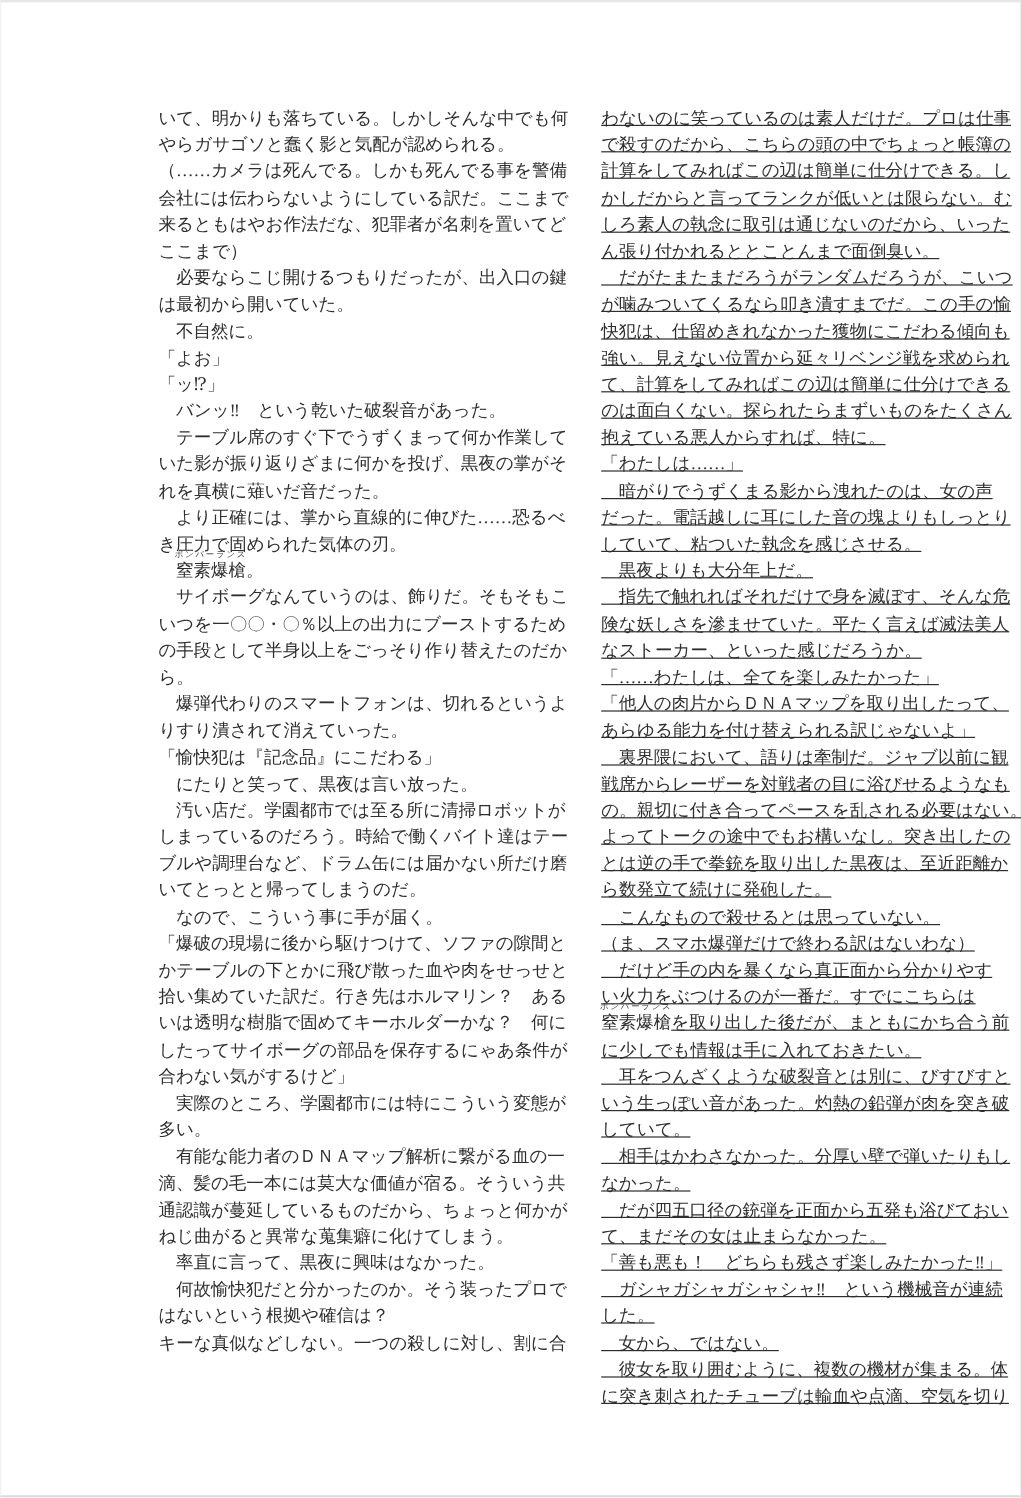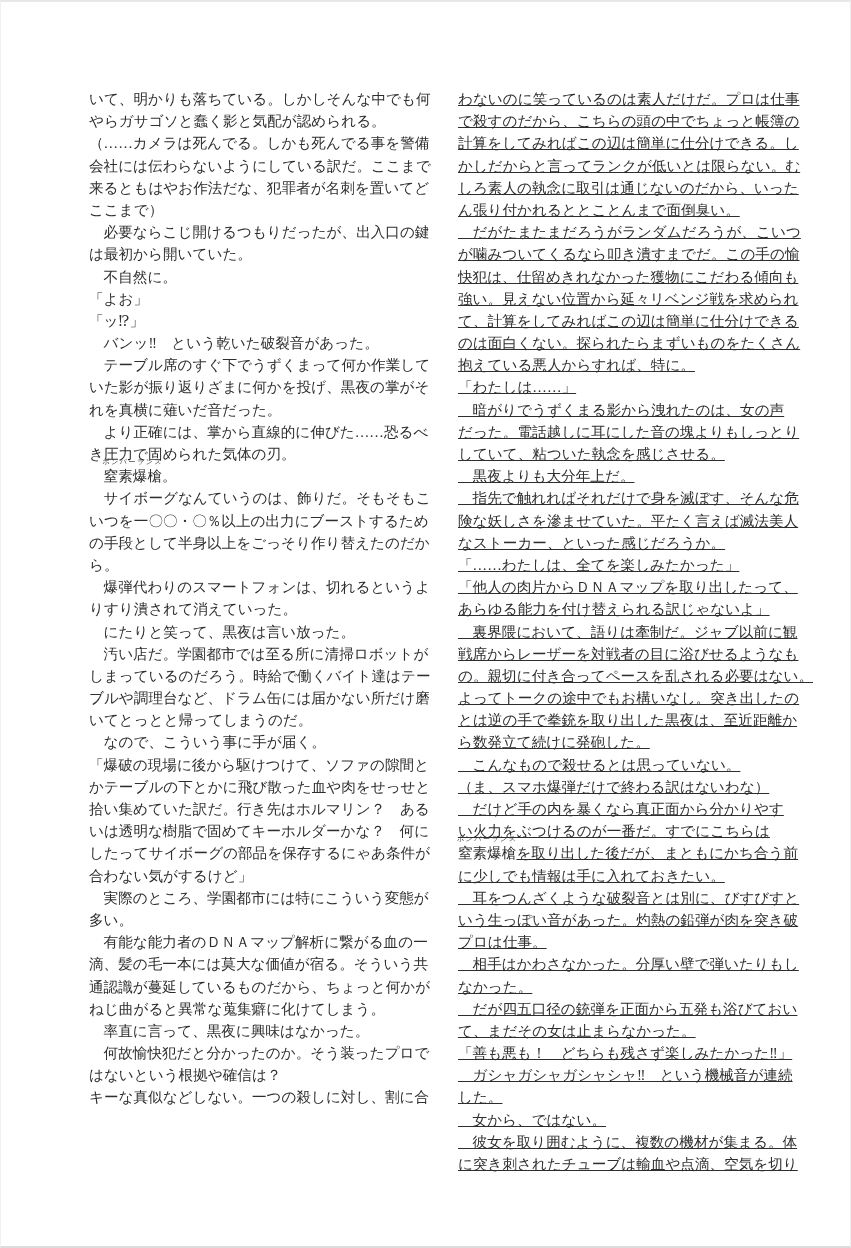--- a/index.html
+++ b/index.html
@@ -23,20 +23,21 @@
     border-left: 1px solid #f1f1f1;
     border-right: 1px solid #ededed;
     box-sizing: border-box;
   }
   .column {
     position: absolute;
     top: 86px;
     width: 342px;
     color: #2e2e2e;
     font-size: 14.6px;
+    margin-left: 43px;
   }
   .column.col-left  { left: 88px; }
   .column.col-right { left: 457px; text-decoration: underline; }
   .line {
     height: 22.2px;
     line-height: 22.2px;
     white-space: nowrap;
     letter-spacing: 0;
   }
   .rb {
@@ -87,20 +88,21 @@
       <div class="line">れを真横に薙いだ音だった。</div>
       <div class="line">　より正確には、掌から直線的に伸びた……恐るべ</div>
       <div class="line">き圧力で固められた気体の刃。</div>
       <div class="line">　<span class="rb">窒素爆槍<span class="rt">ボンバーランス</span></span>。</div>
       <div class="line">　サイボーグなんていうのは、飾りだ。そもそもこ</div>
       <div class="line">いつを一〇〇・〇％以上の出力にブーストするため</div>
       <div class="line">の手段として半身以上をごっそり作り替えたのだか</div>
       <div class="line">ら。</div>
       <div class="line">　爆弾代わりのスマートフォンは、切れるというよ</div>
       <div class="line">りすり潰されて消えていった。</div>
+      <div class="line">「愉快犯は『記念品』にこだわる」</div>
       <div class="line">　にたりと笑って、黒夜は言い放った。</div>
       <div class="line">　汚い店だ。学園都市では至る所に清掃ロボットが</div>
       <div class="line">しまっているのだろう。時給で働くバイト達はテー</div>
       <div class="line">ブルや調理台など、ドラム缶には届かない所だけ磨</div>
       <div class="line">いてとっとと帰ってしまうのだ。</div>
       <div class="line">　なので、こういう事に手が届く。</div>
       <div class="line">「爆破の現場に後から駆けつけて、ソファの隙間と</div>
       <div class="line">かテーブルの下とかに飛び散った血や肉をせっせと</div>
       <div class="line">拾い集めていた訳だ。行き先はホルマリン？　ある</div>
       <div class="line">いは透明な樹脂で固めてキーホルダーかな？　何に</div>
@@ -149,21 +151,21 @@
       <div class="line">とは逆の手で拳銃を取り出した黒夜は、至近距離か</div>
       <div class="line">ら数発立て続けに発砲した。</div>
       <div class="line">　こんなもので殺せるとは思っていない。</div>
       <div class="line">（ま、スマホ爆弾だけで終わる訳はないわな）</div>
       <div class="line">　だけど手の内を暴くなら真正面から分かりやす</div>
       <div class="line">い火力をぶつけるのが一番だ。すでにこちらは</div>
       <div class="line"><span class="rb">窒素爆槍<span class="rt">ボンバーランス</span></span>を取り出した後だが、まともにかち合う前</div>
       <div class="line">に少しでも情報は手に入れておきたい。</div>
       <div class="line">　耳をつんざくような破裂音とは別に、びすびすと</div>
       <div class="line">いう生っぽい音があった。灼熱の鉛弾が肉を突き破</div>
-      <div class="line">プロは仕事。</div>
+      <div class="line">していて。</div>
       <div class="line">　相手はかわさなかった。分厚い壁で弾いたりもし</div>
       <div class="line">なかった。</div>
       <div class="line">　だが四五口径の銃弾を正面から五発も浴びておい</div>
       <div class="line">て、まだその女は止まらなかった。</div>
       <div class="line">「善も悪も！　どちらも残さず楽しみたかった‼」</div>
       <div class="line">　ガシャガシャガシャシャ‼　という機械音が連続</div>
       <div class="line">した。</div>
       <div class="line">　女から、ではない。</div>
       <div class="line">　彼女を取り囲むように、複数の機材が集まる。体</div>
       <div class="line">に突き刺されたチューブは輸血や点滴、空気を切り</div>

